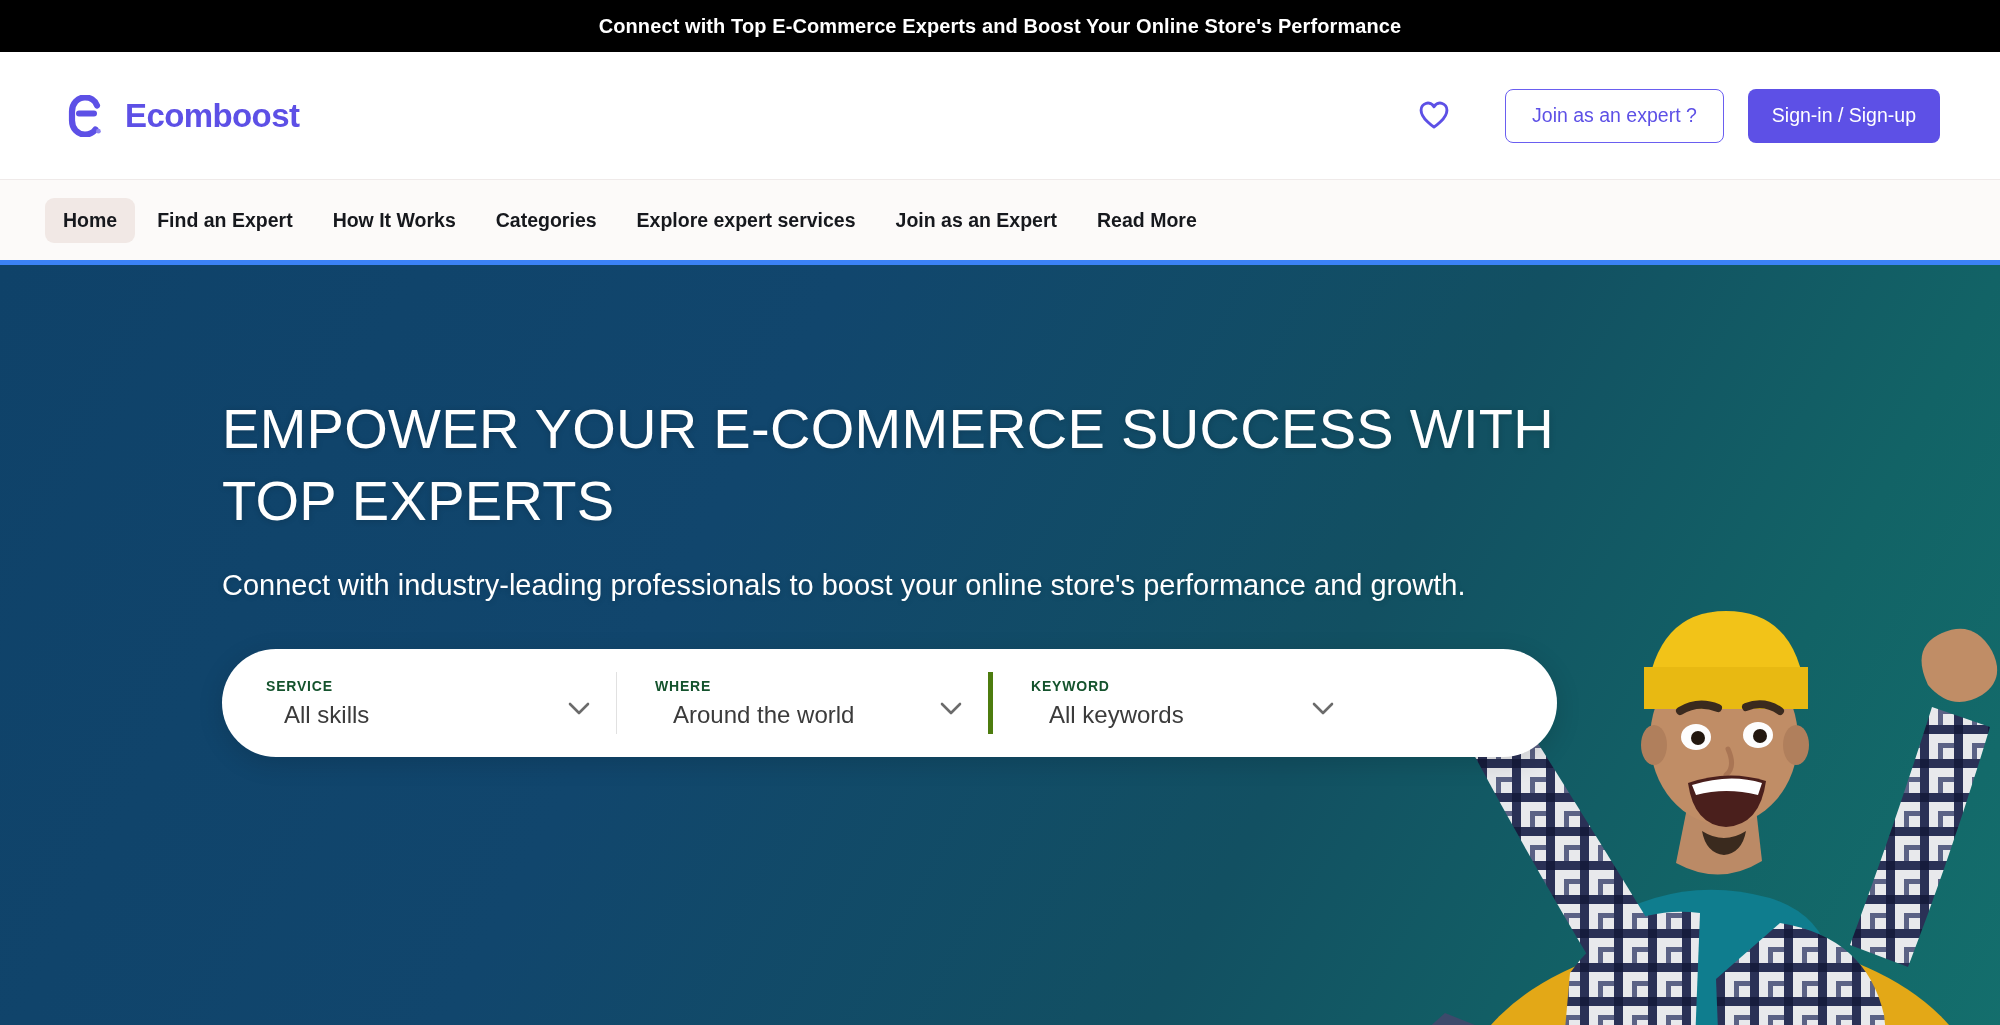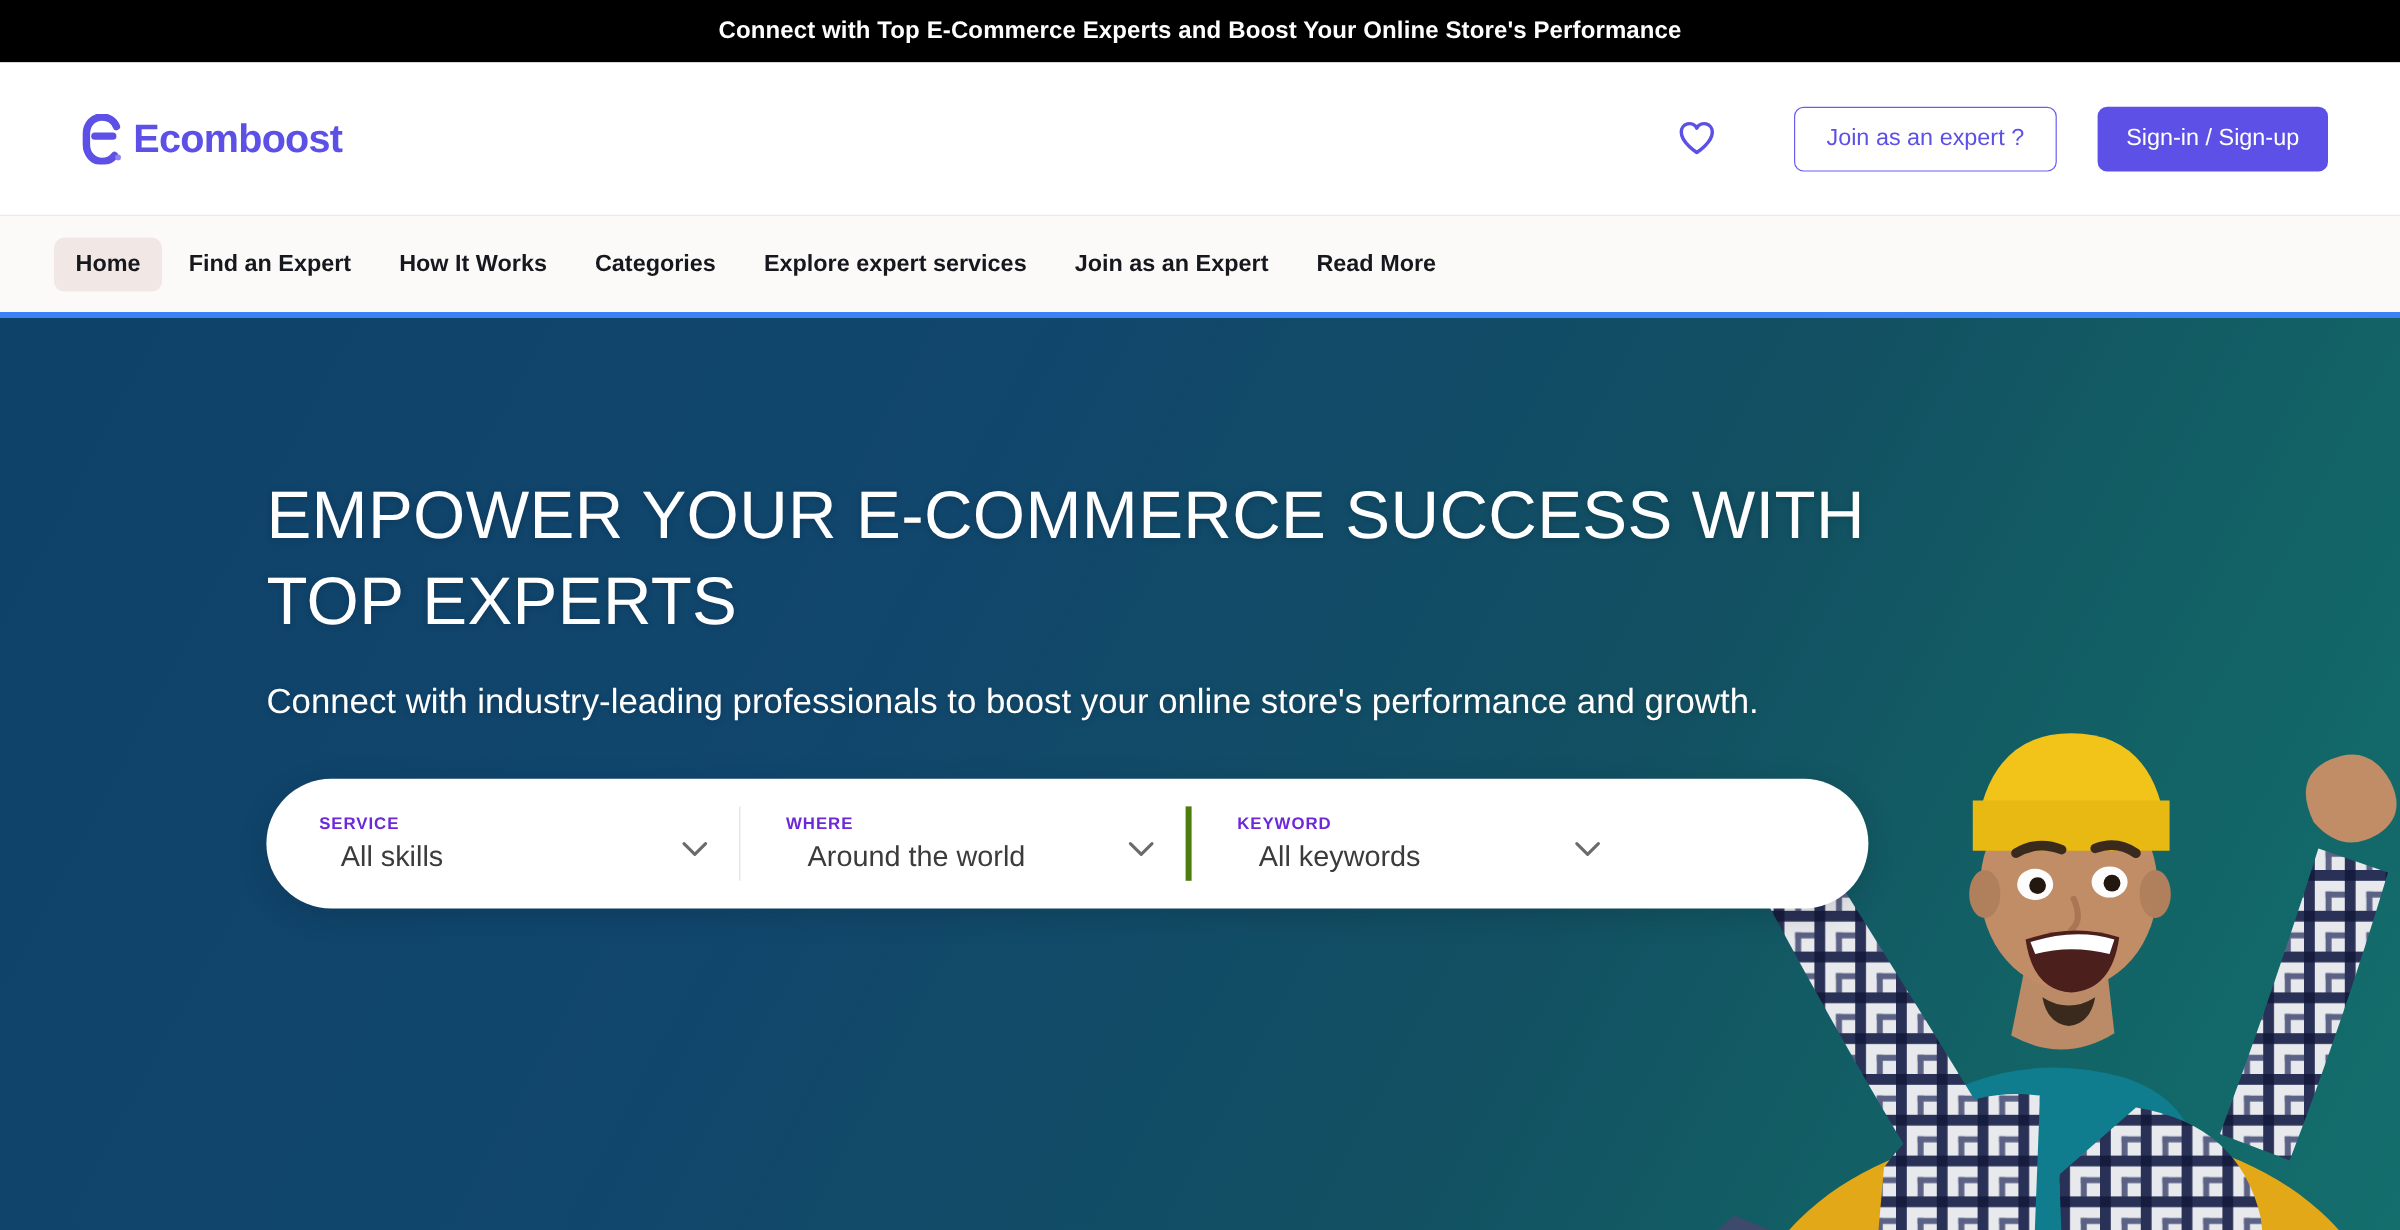--- a/index.html
+++ b/index.html
@@ -30,35 +30,35 @@
     height:128px;
     background:#ffffff;
     display:flex;
     align-items:center;
     padding:0 60px;
     border-bottom:1px solid #efeae9;
   }
   .logo{
     display:flex;
     align-items:center;
-    gap:9px;
+    gap:23px;
     margin-left:8px;
   }
   .logo-mark{ width:34px; height:42px; display:block; }
   .logo-text{
     font-size:33px;
     font-weight:800;
     color:#5d50e6;
     letter-spacing:-0.6px;
   }
   .header-right{
     margin-left:auto;
     display:flex;
     align-items:center;
-    gap:10px;
+    gap:0;
   }
   .fav-btn{
     width:54px; height:54px;
     display:flex; align-items:center; justify-content:center;
     background:none; border:none; cursor:pointer;
     margin-right:44px;
   }
   .btn-outline{
     height:54px;
     padding:0 26px;
@@ -170,21 +170,21 @@
     padding-left:38px;
     cursor:pointer;
   }
   .sfield.f1{ width:388px; }
   .sfield.f2{ width:372px; border-left:1px solid #e1e1e1; }
   .sfield.f3{ width:372px; border-left:5px solid #4d7c0f; }
   .sfield-label{
     font-size:14px;
     font-weight:700;
     letter-spacing:0.8px;
-    color:#6d28d9;
+    color:#14532d;
     margin-bottom:7px;
   }
   .sfield-value{
     font-size:24px;
     color:#3b3b3b;
     margin-left:18px;
   }
   .chev{
     position:absolute;
     right:26px;

